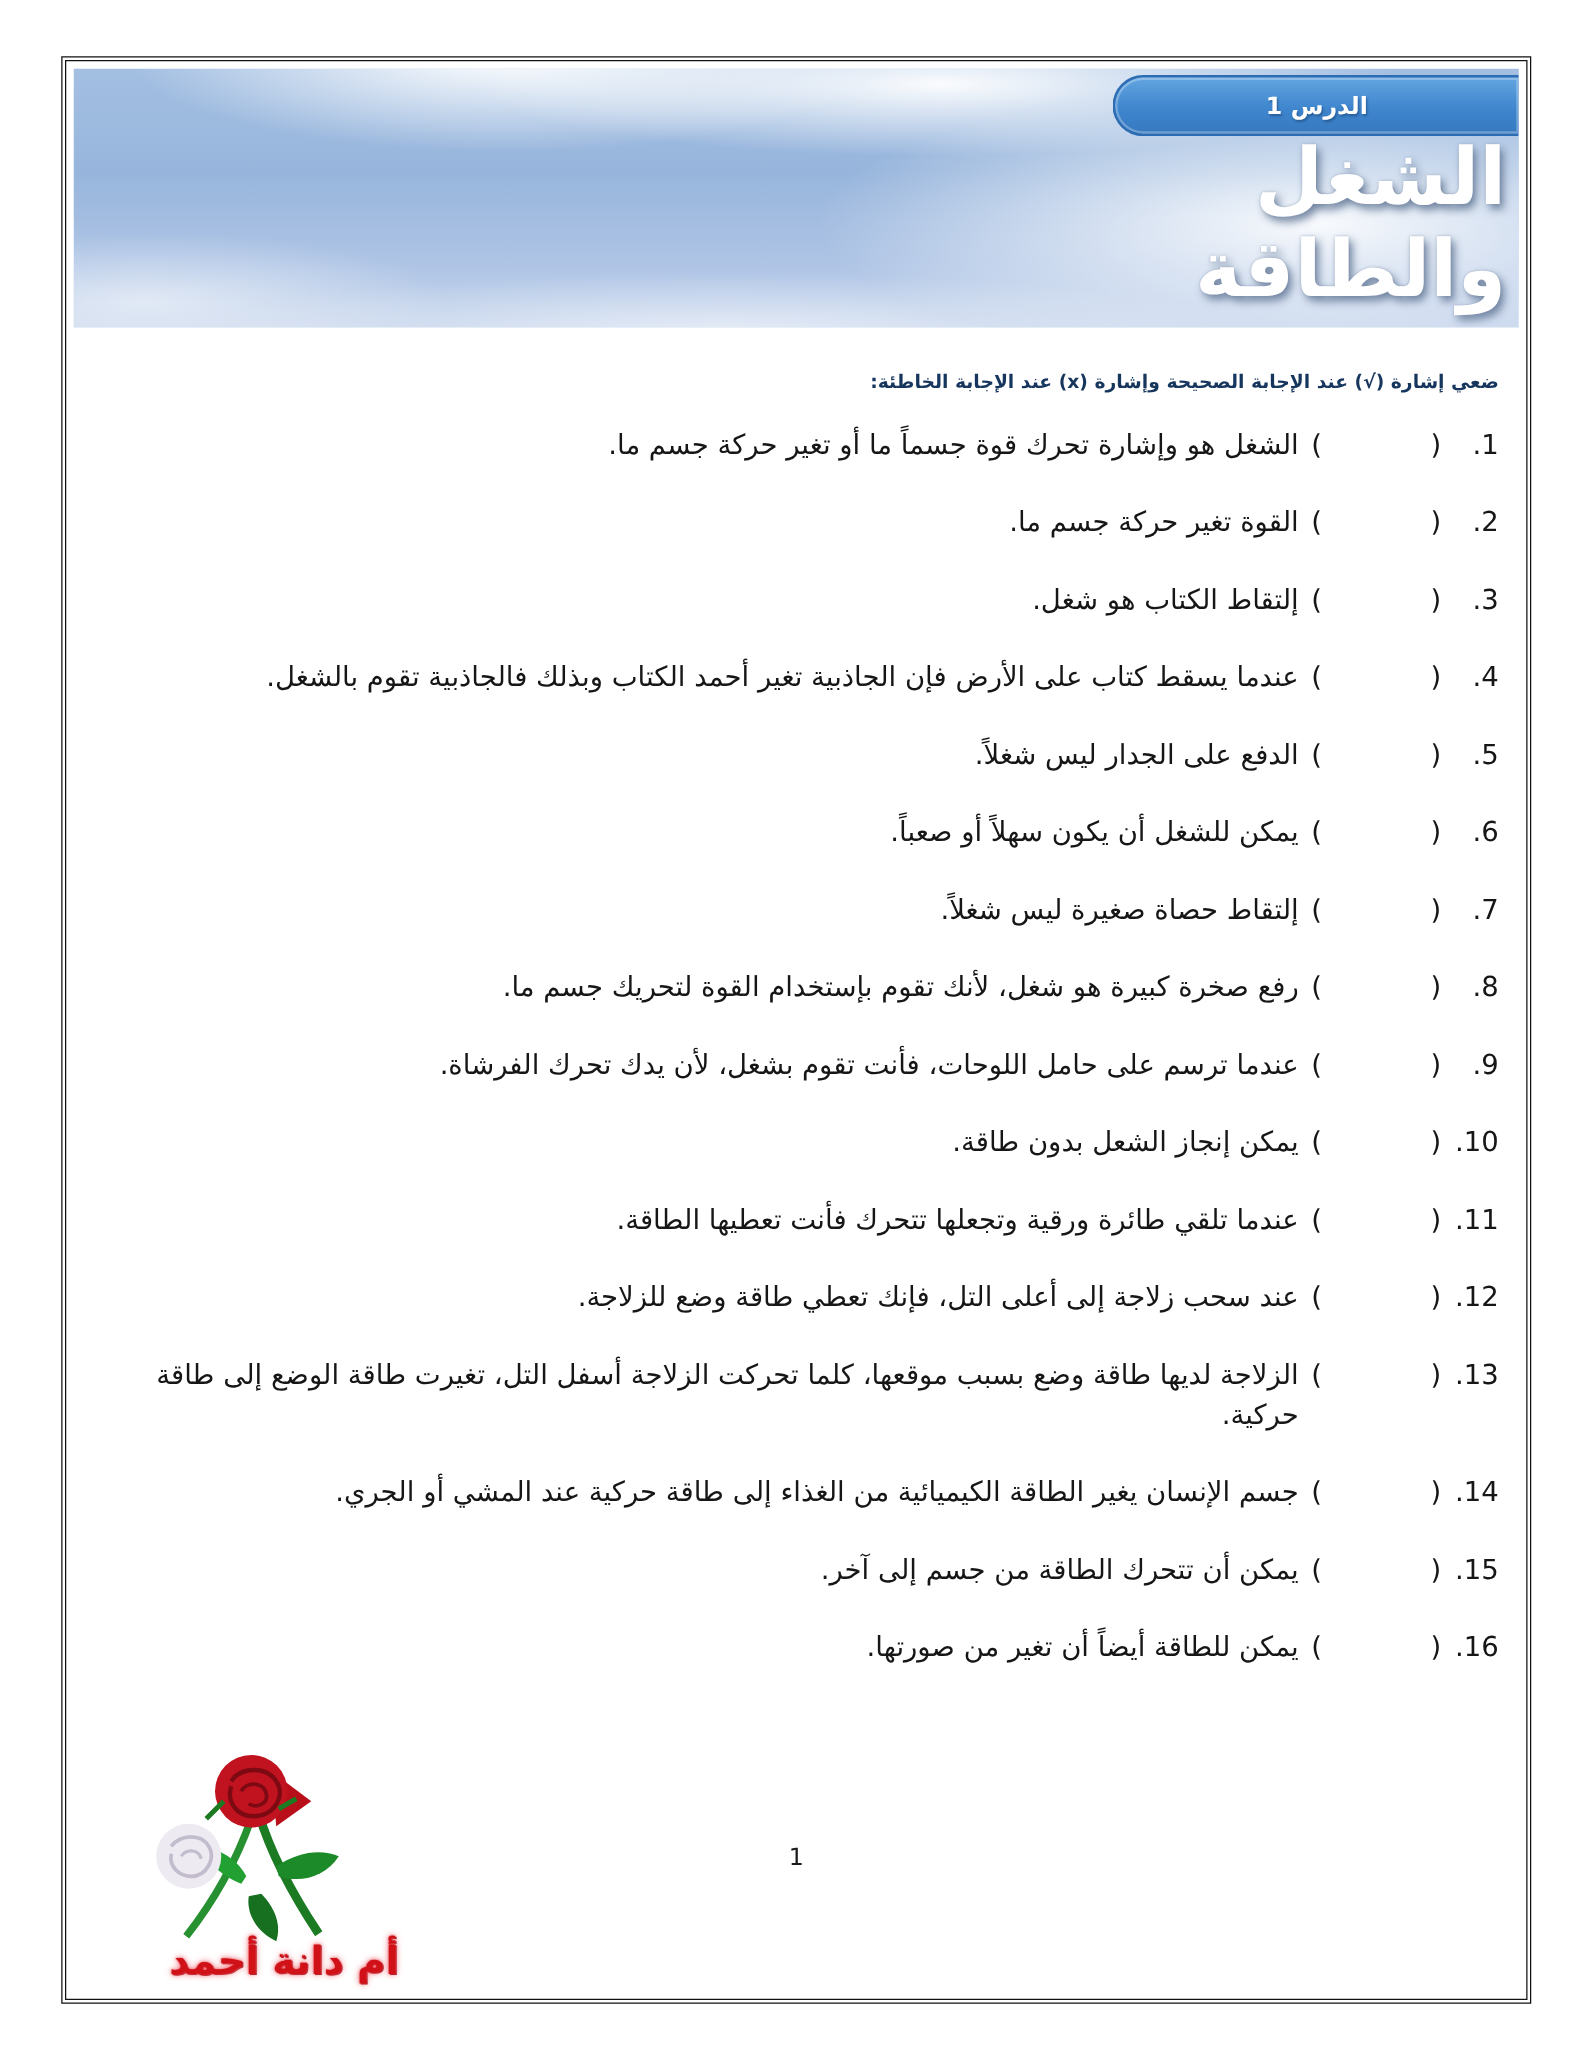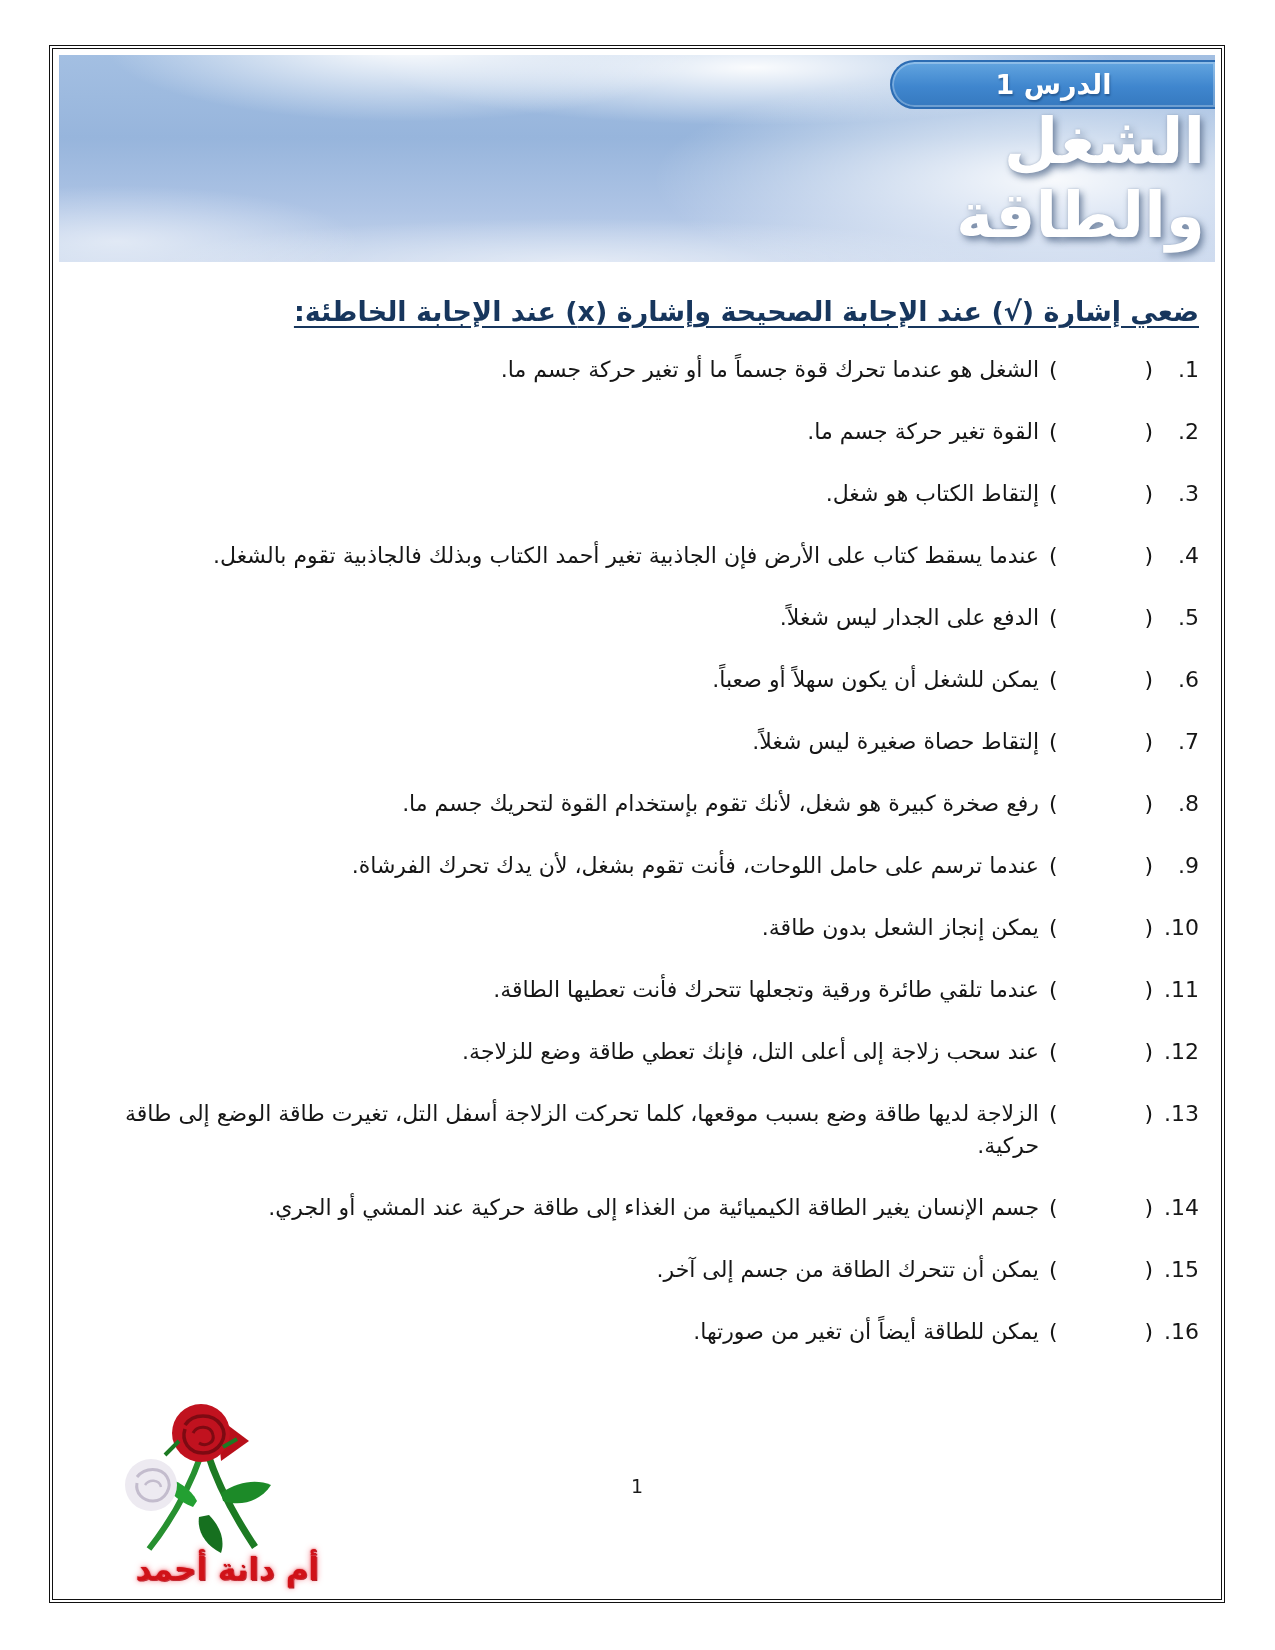--- a/index.html
+++ b/index.html
@@ -45,21 +45,21 @@
     background: linear-gradient(180deg, #63a5e0 0%, #3f86ce 55%, #3679bf 100%);
     border: 2px solid #2c6cb3;
     border-right: none;
     border-radius: 27px 0 0 27px;
     box-shadow: inset 0 0 0 2px rgba(255,255,255,0.28);
     display: flex; align-items: center; justify-content: center;
   }
   .badge-label {
     direction: rtl;
     color: #ffffff;
-    font-size: 27px;
+    font-size: 19px;
     font-weight: bold;
     letter-spacing: 2px;
     text-shadow: 1px 2px 2px rgba(20,60,110,0.55);
   }
 
   .banner-title {
     position: absolute;
     top: 50px; right: 10px;
     direction: rtl;
     text-align: right;
@@ -74,22 +74,21 @@
 
   
   .content {
     direction: rtl;
     padding: 28px 22px 0 32px;
   }
 
   .instructions {
     color: #17365d;
     font-weight: bold;
-    font-size: 27px;
-    text-decoration: underline;
+    font-size: 15px;
     text-underline-offset: 5px;
     text-align: right;
     margin-bottom: 27px;
   }
 
   .question {
     display: flex;
     direction: rtl;
     align-items: flex-start;
     font-size: 22px;
@@ -157,21 +156,21 @@
 
     <div class="content">
       <div class="instructions">ضعي إشارة (√) عند الإجابة الصحيحة وإشارة (x) عند الإجابة الخاطئة:</div>
       <div id="questions">
           <div class="question">
             <span class="qnum">1.</span>
             <span class="paren">
               <span>(</span>
               <span>)</span>
             </span>
-            <span class="qtext">الشغل هو عندما تحرك قوة جسماً ما أو تغير حركة جسم ما.</span>
+            <span class="qtext">الشغل هو وإشارة تحرك قوة جسماً ما أو تغير حركة جسم ما.</span>
           </div>
           <div class="question">
             <span class="qnum">2.</span>
             <span class="paren">
               <span>(</span>
               <span>)</span>
             </span>
             <span class="qtext">القوة تغير حركة جسم ما.</span>
           </div>
           <div class="question">

